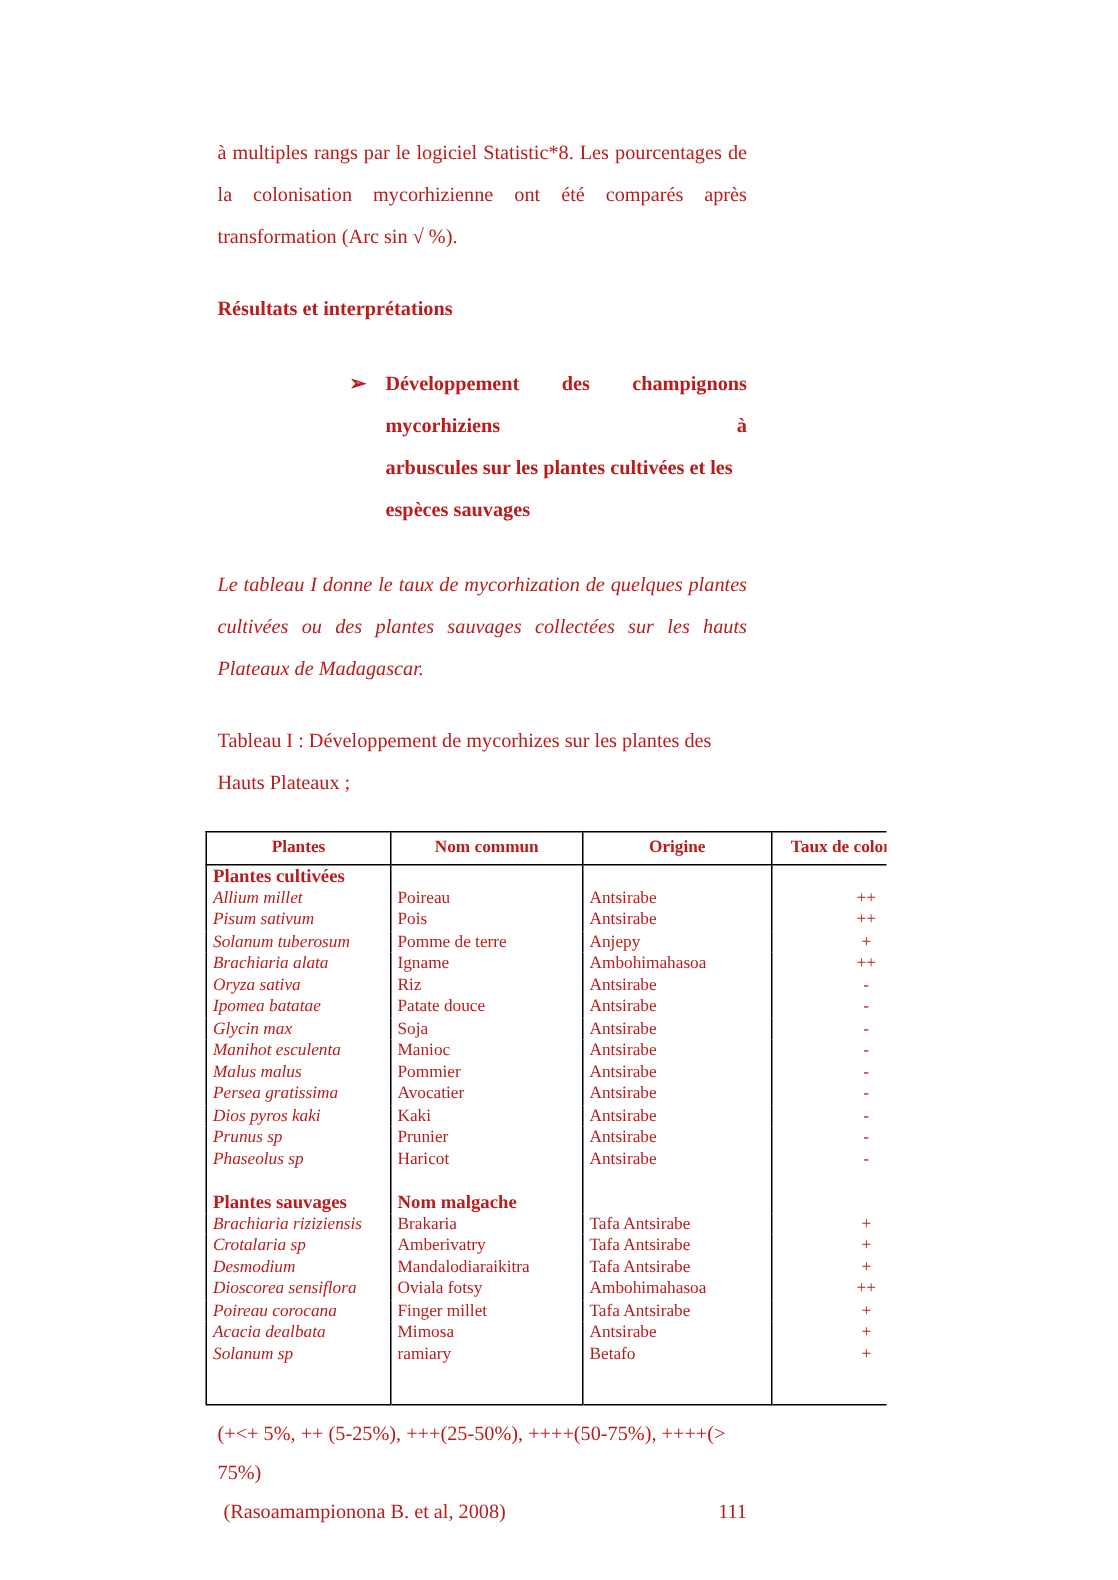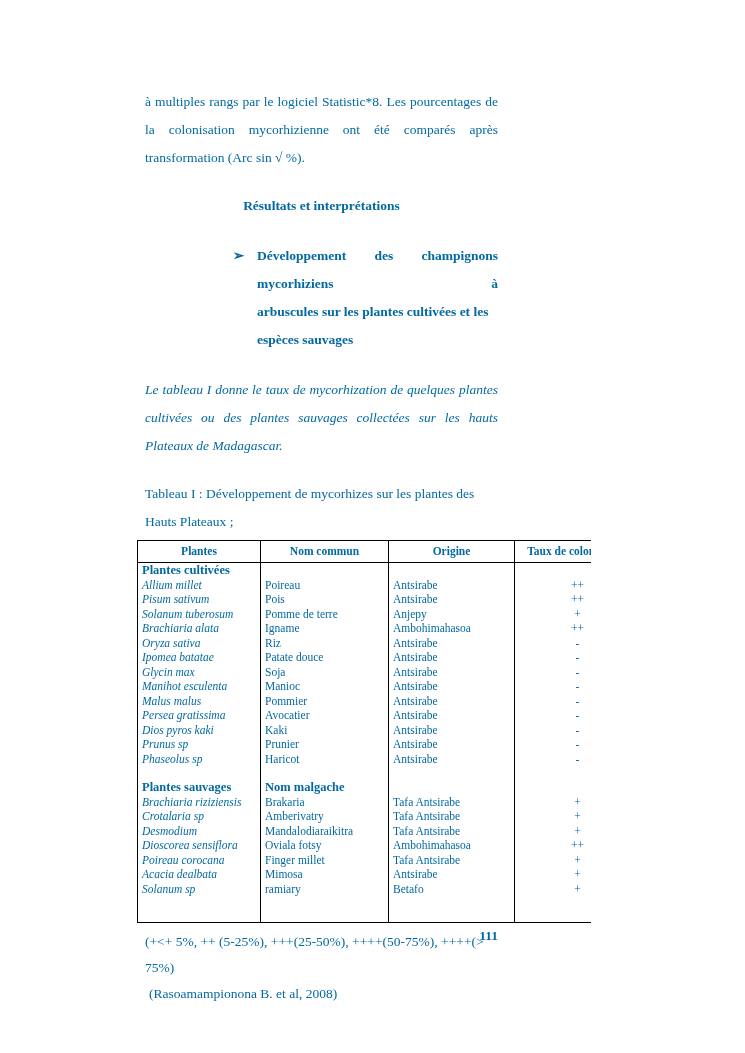--- a/index.html
+++ b/index.html
@@ -1,38 +1,37 @@
 <!DOCTYPE html>
 <html><head>
 <meta charset="utf-8">
 <style>
   * { box-sizing: border-box; }
   html, body { margin: 0; padding: 0; background: #ffffff; }
   .page {
     width: 591px;
     height: 1053px;
     background: #ffffff;
-    color: #0369a1;
+    color: #b91c1c;
     font-family: "Liberation Serif", "DejaVu Serif", serif;
     position: relative;
     padding: 88px 93px 0 145px;
     overflow: hidden;
   }
   .para {
     margin: 0;
     font-size: 13.5px;
     line-height: 28px;
     text-align: justify;
   }
   .heading {
     margin: 20px 0 0 0;
     font-size: 13.5px;
     line-height: 28px;
     font-weight: bold;
-    text-align: center;
   }
   .bullet-block {
     display: flex;
     margin-top: 22px;
     margin-left: 88px;
     font-weight: bold;
     font-size: 13.5px;
     line-height: 28px;
   }
   .bullet-marker { width: 24px; flex: none; }
@@ -43,21 +42,21 @@
   .caption {
     margin: 20px 0 0 0;
     font-size: 13.5px;
     line-height: 28px;
   }
   table.data-table {
     border-collapse: collapse;
     table-layout: fixed;
     width: 503px;
     margin-left: -8px;
-    margin-top: 4px;
+    margin-top: 18px;
     border: 1px solid #000;
     font-size: 11.5px;
     padding-left: 44px;
   }
   table.data-table th {
     border: 1px solid #000;
     font-weight: bold;
     text-align: center;
     padding: 4px 2px;
     font-size: 11.5px;
@@ -90,24 +89,23 @@
   }
   .citation {
     margin: 0;
     padding-left: 4px;
     font-size: 13.5px;
     line-height: 26px;
   }
   .para-conclusion { margin-top: 14px; }
   .page-number {
     position: absolute;
-    top: 928px;
+    top: 1000px;
     right: 93px;
     font-size: 13.5px;
-    font-weight: bold;
   }
 </style>
 </head>
 <body>
 
 <div class="page">
 
   <p class="para">à multiples rangs par le logiciel Statistic*8. Les pourcentages de la colonisation mycorhizienne ont été comparés après transformation (Arc sin √ %).</p>
 
   <p class="heading">Résultats et interprétations</p>

